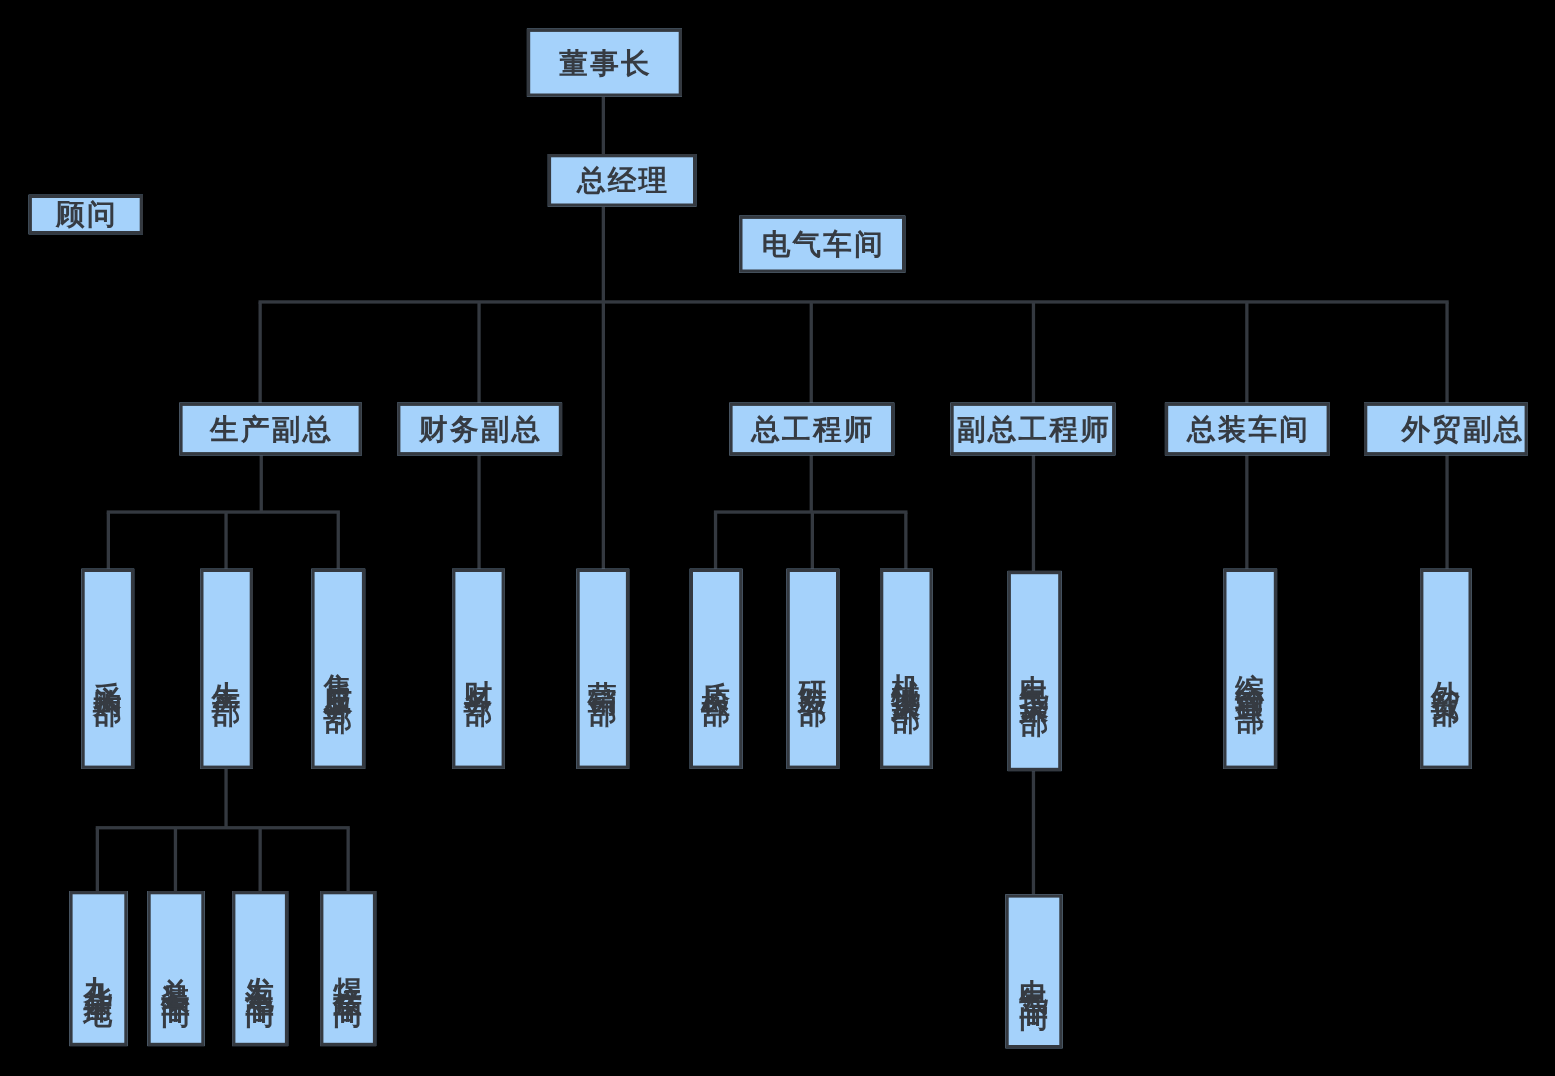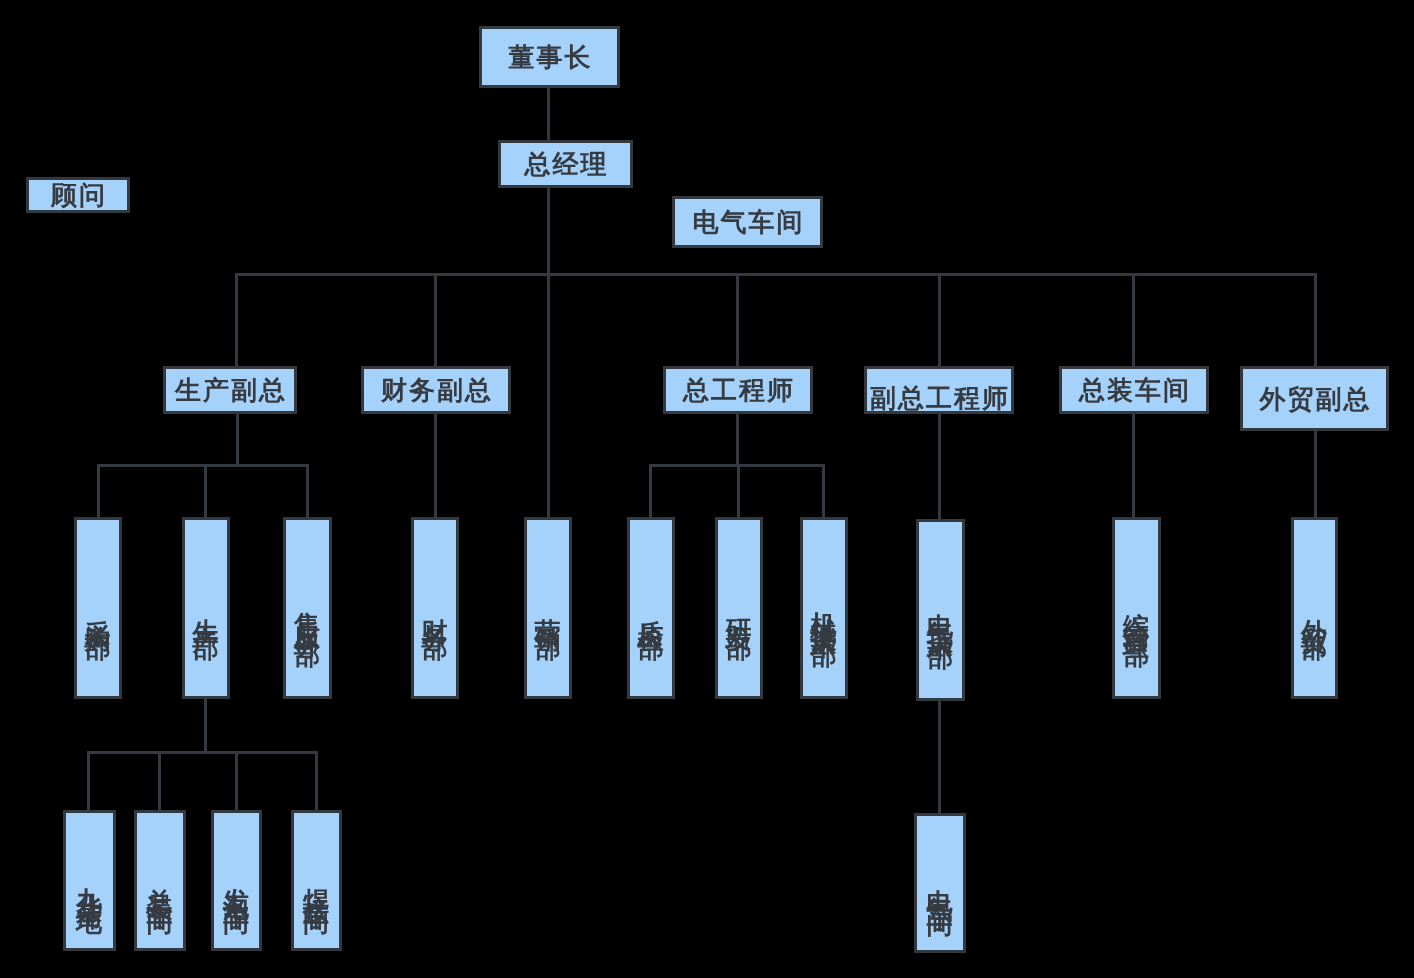--- a/index.html
+++ b/index.html
@@ -92,36 +92,36 @@
   <div class="node h" style="left:498px;top:140px;width:135px;height:48px;">
     <span class="label">总经理</span>
   </div>
   <div class="node h" style="left:26px;top:177px;width:104px;height:36px;">
     <span class="label">顾问</span>
   </div>
   <div class="node h" style="left:672px;top:196px;width:151px;height:52px;">
     <span class="label">电气车间</span>
   </div>
 
-  <div class="node h" style="left:163px;top:366px;width:134px;height:48px;">
+  <div class="node h" style="left:163px;top:366px;width:166px;height:48px;">
     <span class="label">生产副总</span>
   </div>
   <div class="node h" style="left:663px;top:366px;width:150px;height:48px;">
     <span class="label">总工程师</span>
   </div>
   <div class="node h" style="left:361px;top:366px;width:150px;height:48px;">
     <span class="label">财务副总</span>
   </div>
-  <div class="node h" style="left:864px;top:366px;width:150px;height:48px;align-items:flex-end;">
+  <div class="node h" style="left:864px;top:366px;width:150px;height:48px;">
     <span class="label">副总工程师</span>
   </div>
   <div class="node h" style="left:1059px;top:366px;width:150px;height:48px;">
     <span class="label">总装车间</span>
   </div>
-  <div class="node h" style="left:1240px;top:366px;width:149px;height:65px;">
+  <div class="node h" style="left:1240px;top:366px;width:149px;height:48px;justify-content:flex-end;">
     <span class="label">外贸副总</span>
   </div>
 
   <div class="node v" style="left:74px;top:517px;width:48px;height:182px;">
     <span class="label">采购部</span>
   </div>
   <div class="node v" style="left:182px;top:517px;width:48px;height:182px;">
     <span class="label">生产部</span>
   </div>
   <div class="node v" style="left:283px;top:517px;width:49px;height:182px;">

